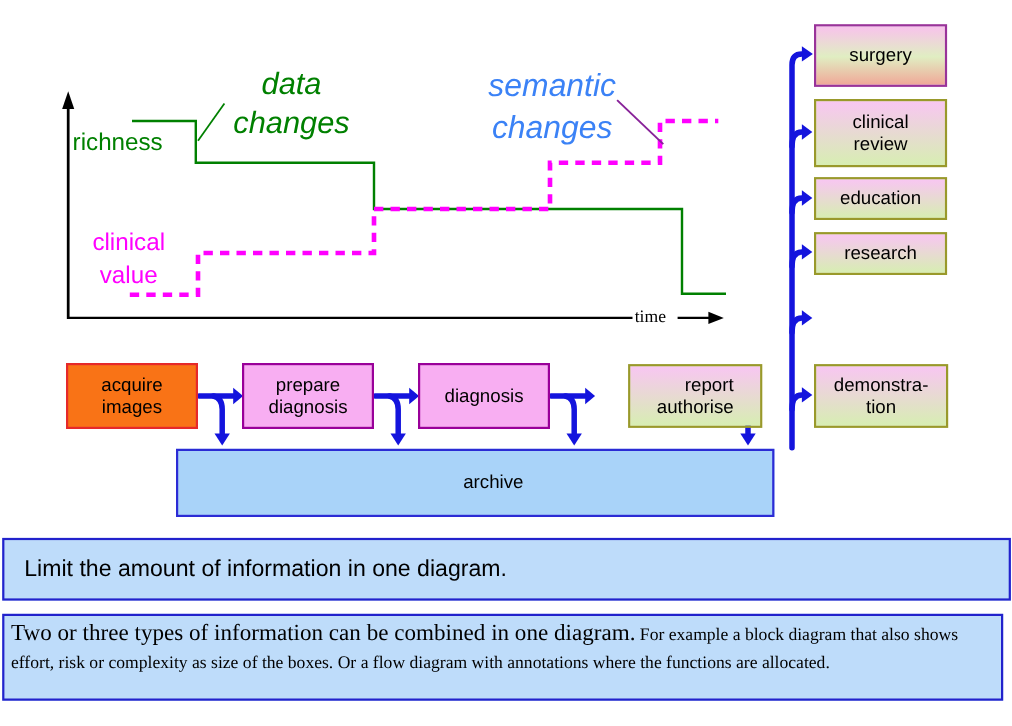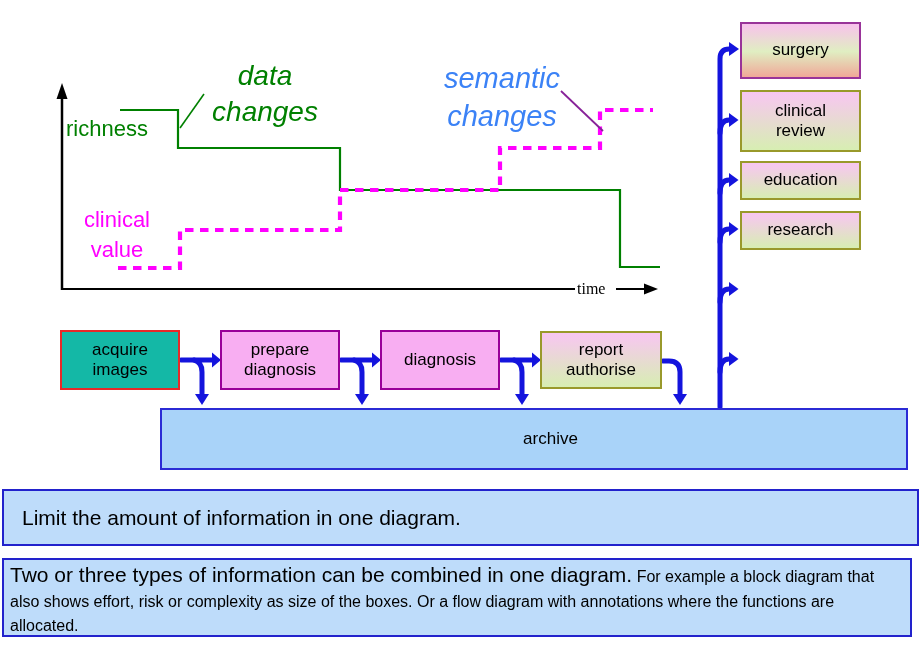--- a/index.html
+++ b/index.html
@@ -7,46 +7,46 @@
     position:relative; width:920px; height:660px; background:#ffffff;
     font-family:"Liberation Sans", sans-serif; overflow:hidden; color:#000;
   }
   svg.layer { position:absolute; left:0; top:0; }
 
   .box {
     position:absolute; display:flex; align-items:center; justify-content:center;
     text-align:center; font-size:17px; line-height:1.18; color:#000;
     white-space:pre-line; box-sizing:border-box;
   }
-  .acquire   { background:#14b8a6; border:2px solid #e62929; }
+  .acquire   { background:#f97316; border:2px solid #e62929; }
   .process   { background:#f8aef2; border:2px solid #990099; }
   .grad-cool { background:linear-gradient(#f8c6f2, #d7eeb2); border:2px solid #99992b; }
   .grad-warm { background:linear-gradient(#f8c2ec 0%, #e0eec2 52%, #f0a898 100%); border:2px solid #993399; }
   .archive   { background:#a9d3f9; border:2px solid #2b2bd5; }
 
   .chart-label { position:absolute; white-space:pre-line; }
   .richness { left:66px; top:116px; color:#008000; font-size:22px; }
   .clinical { left:70px; top:205px; width:94px; color:#ff00ff; font-size:22px; text-align:center; line-height:1.35; }
   .datachg  { left:200px; top:58px; width:130px; color:#008000; font-size:28px; font-style:italic; text-align:center; line-height:1.3; }
   .semchg   { left:438px; top:60px; width:128px; color:#3b82f6; font-size:29px; font-style:italic; text-align:center; line-height:1.3; }
   .timelbl  { left:577px; top:280px; font-size:16px; color:#000;font-family:Liberation Serif, serif; }
 
   .note {
     position:absolute; background:#bedcfa; border:2px solid #2222cc;
     box-sizing:border-box; color:#000;
   }
   .note1 { display:flex; align-items:center; padding:0 18px; font-size:21px; }
-  .note2 { display:block; padding:3px 14px 0 6px; font-size:21px; line-height:1.17; }
+  .note2 { display:block; padding:3px 14px 0 6px; font-size:21px; line-height:1.17;font-family:Liberation Serif, serif; }
   .note2 .small { font-size:16px; }
 
   #b-acquire   { left:60px;  top:330px; width:120px; height:60px; }
   #b-prepare   { left:220px; top:330px; width:120px; height:60px; }
   #b-diagnosis { left:380px; top:330px; width:120px; height:60px; }
-  #b-report    { left:540px; top:331px; width:122px; height:58px; }
-  #b-archive   { left:160px; top:408px; width:748px; height:62px;padding-left:33px; }
+  #b-report    { left:571px; top:331px; width:122px; height:58px;text-align:right; }
+  #b-archive   { left:160px; top:408px; width:544px; height:62px;padding-left:33px; }
 
   #u-surgery   { left:740px; top:22px;  width:121px; height:57px; }
   #u-clinical  { left:740px; top:90px;  width:121px; height:62px; }
   #u-education { left:740px; top:161px; width:121px; height:39px; }
   #u-research  { left:740px; top:211px; width:121px; height:39px; }
   #u-treatment { left:740px; top:260px; width:122px; height:58px; }
   #u-demo      { left:740px; top:331px; width:122px; height:58px; }
 
   #note1 { left:2px; top:489px; width:917px; height:57px; }
   #note2 { left:2px; top:558px; width:910px; height:79px; }
@@ -118,20 +118,22 @@
   <div id="b-diagnosis" class="box process">diagnosis</div>
   <div id="b-report" class="box grad-cool">report
 authorise</div>
   <div id="b-archive" class="box archive">archive</div>
 
   <div id="u-surgery" class="box grad-warm">surgery</div>
   <div id="u-clinical" class="box grad-cool">clinical
 review</div>
   <div id="u-research" class="box grad-cool">research</div>
   <div id="u-education" class="box grad-cool">education</div>
+  <div id="u-demo" class="box grad-cool">demonstra-
+tion</div>
 
   <div id="note1" class="note note1">
     <span>Limit the amount of information in one diagram.</span>
   </div>
   <div id="note2" class="note note2">
     <span>Two or three types of information can be combined in one diagram.</span><span class="small"> For example a block diagram that also shows effort, risk or complexity as size of the boxes. Or a flow diagram with annotations where the functions are allocated.</span>
   </div>
 
 </div>
 

